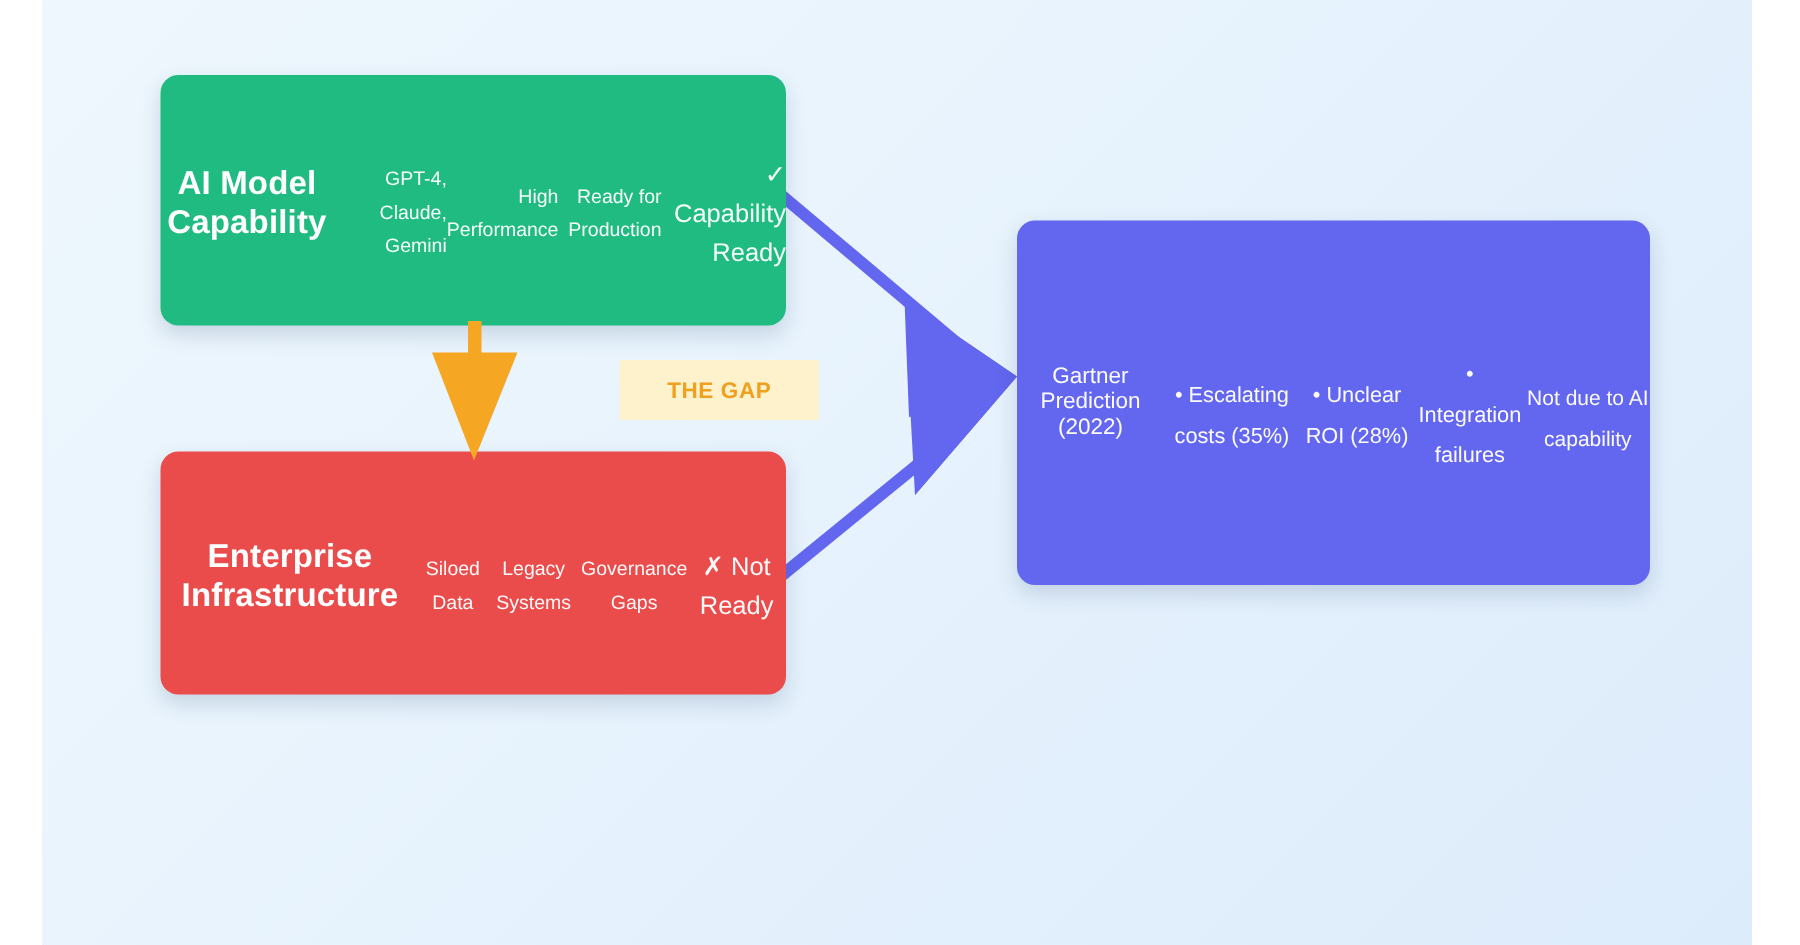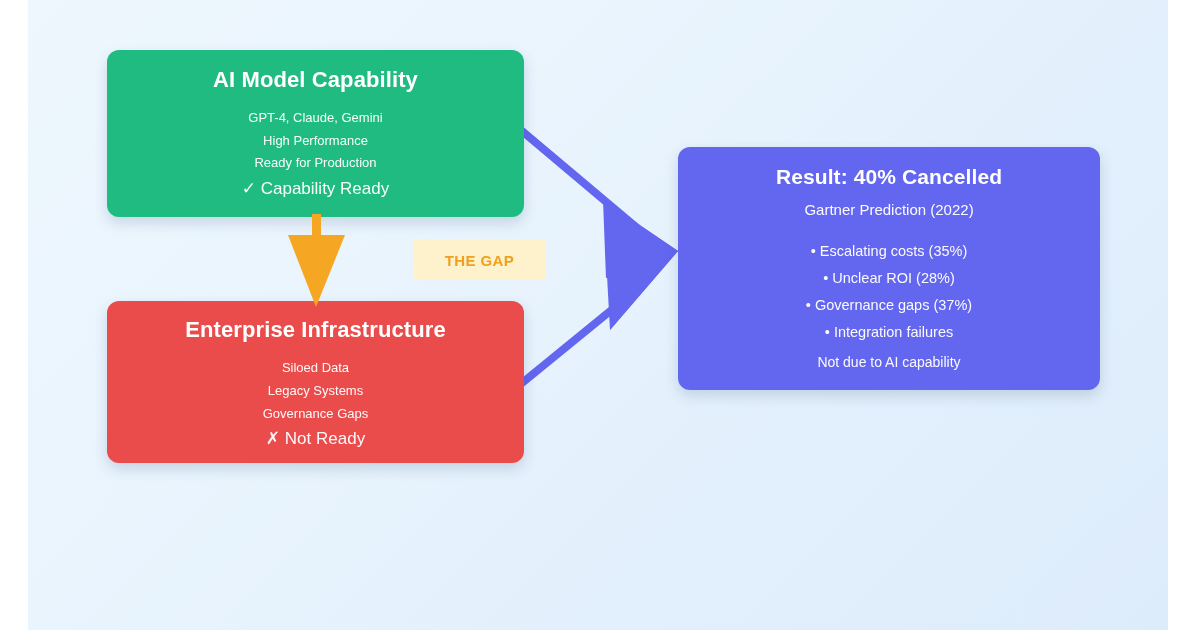--- a/index.html
+++ b/index.html
@@ -23,21 +23,21 @@
     overflow: hidden;
   }
   .node {
     position: absolute;
     border-radius: 12px;
     box-sizing: border-box;
     box-shadow: 0 6px 14px rgba(40, 70, 110, 0.18);
     color: #ffffff;
     text-align: center;
     display: flex;
-    flex-direction: column;
+    flex-direction: row;
     align-items: center;
     z-index: 3;
   }
   .node-title {
     font-weight: bold;
     color: #ffffff;
     letter-spacing: 0.1px;
   }
   .node-line {
     color: rgba(255,255,255,0.96);
@@ -150,25 +150,23 @@
 
   <div class="node" id="node-infrastructure">
     <div class="node-title">Enterprise Infrastructure</div>
     <div class="node-line">Siloed Data</div>
     <div class="node-line">Legacy Systems</div>
     <div class="node-line">Governance Gaps</div>
     <div class="node-line status">✗ Not Ready</div>
   </div>
 
   <div class="node" id="node-result">
-    <div class="node-title">Result: 40% Cancelled</div>
     <div class="subtitle">Gartner Prediction (2022)</div>
     <div class="bullet">• Escalating costs (35%)</div>
     <div class="bullet">• Unclear ROI (28%)</div>
-    <div class="bullet">• Governance gaps (37%)</div>
     <div class="bullet">• Integration failures</div>
     <div class="footnote">Not due to AI capability</div>
   </div>
 
   <svg id="gap-arrow-layer" viewBox="0 0 1140 630" xmlns="http://www.w3.org/2000/svg">
     <g>
       <rect x="284" y="214" width="9" height="22" fill="#f5a623"></rect>
       <polygon points="260,235 317,235 288,307" fill="#f5a623"></polygon>
     </g>
   </svg>

